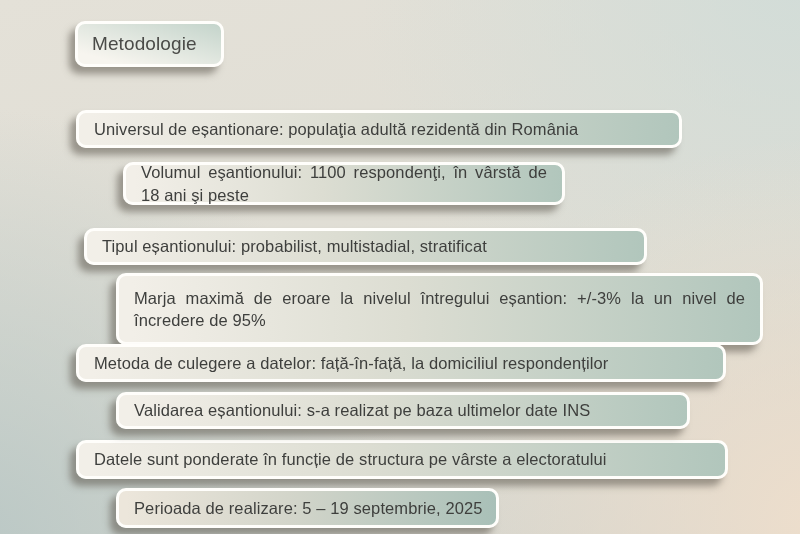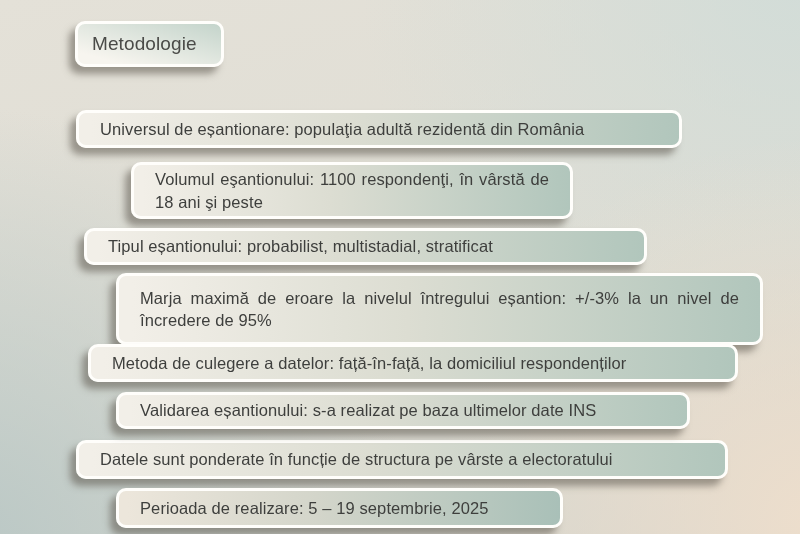--- a/index.html
+++ b/index.html
@@ -22,47 +22,47 @@
   .box {
     position: absolute;
     box-sizing: border-box;
     border: 3px solid #fffefb;
     border-radius: 10px;
     background: linear-gradient(to right, #f2efe8 2%, #dcddd2 45%, #b1c6bc 100%);
     box-shadow: -6px 7px 7px rgba(92,88,79,0.55);
     color: #3e3f3d;
     display: flex;
     align-items: center;
-    padding: 0 21px;
+    padding: 0 15px;
     font-size: 16.5px;
     letter-spacing: 0.1px;
     line-height: 1.35;
     justify-content: flex-end;
   }
   .box .txt { width: 100%; }
   .single .txt { white-space: nowrap; }
   .multi  .txt { text-align: justify; text-align-last: left; }
 
   .title-box {
     left: 75px; top: 21px; width: 149px; height: 46px;
     background: linear-gradient(to top right, #f7f5ef 15%, #c4d4cb 100%);
     font-size: 19px;
     color: #4a4b48;
     justify-content: flex-start;
     padding: 0 14px;
   }
 
   .b1 { left: 76px;  top: 110px; width: 606px; height: 38px; }
-  .b2 { left: 131px; top: 162px; width: 442px; height: 57px; }
+  .b2 { left: 123px; top: 162px; width: 442px; height: 43px; }
   .b3 { left: 84px;  top: 228px; width: 563px; height: 37px; }
   .b4 { left: 116px; top: 273px; width: 647px; height: 72px; }
-  .b5 { left: 88px;  top: 344px; width: 650px; height: 38px; }
+  .b5 { left: 76px;  top: 344px; width: 650px; height: 38px; }
   .b6 { left: 116px; top: 392px; width: 574px; height: 37px; }
   .b7 { left: 76px;  top: 440px; width: 652px; height: 39px; }
-  .b8 { left: 116px; top: 488px; width: 447px; height: 40px;
+  .b8 { left: 116px; top: 488px; width: 383px; height: 40px;
         background: linear-gradient(to right, #ece6db 2%, #d3d5ca 45%, #a9c0b8 100%); }
 </style>
 </head>
 <body>
 
 <div class="slide">
 
   <div class="box title-box">
     <span class="txt">Metodologie</span>
   </div>

